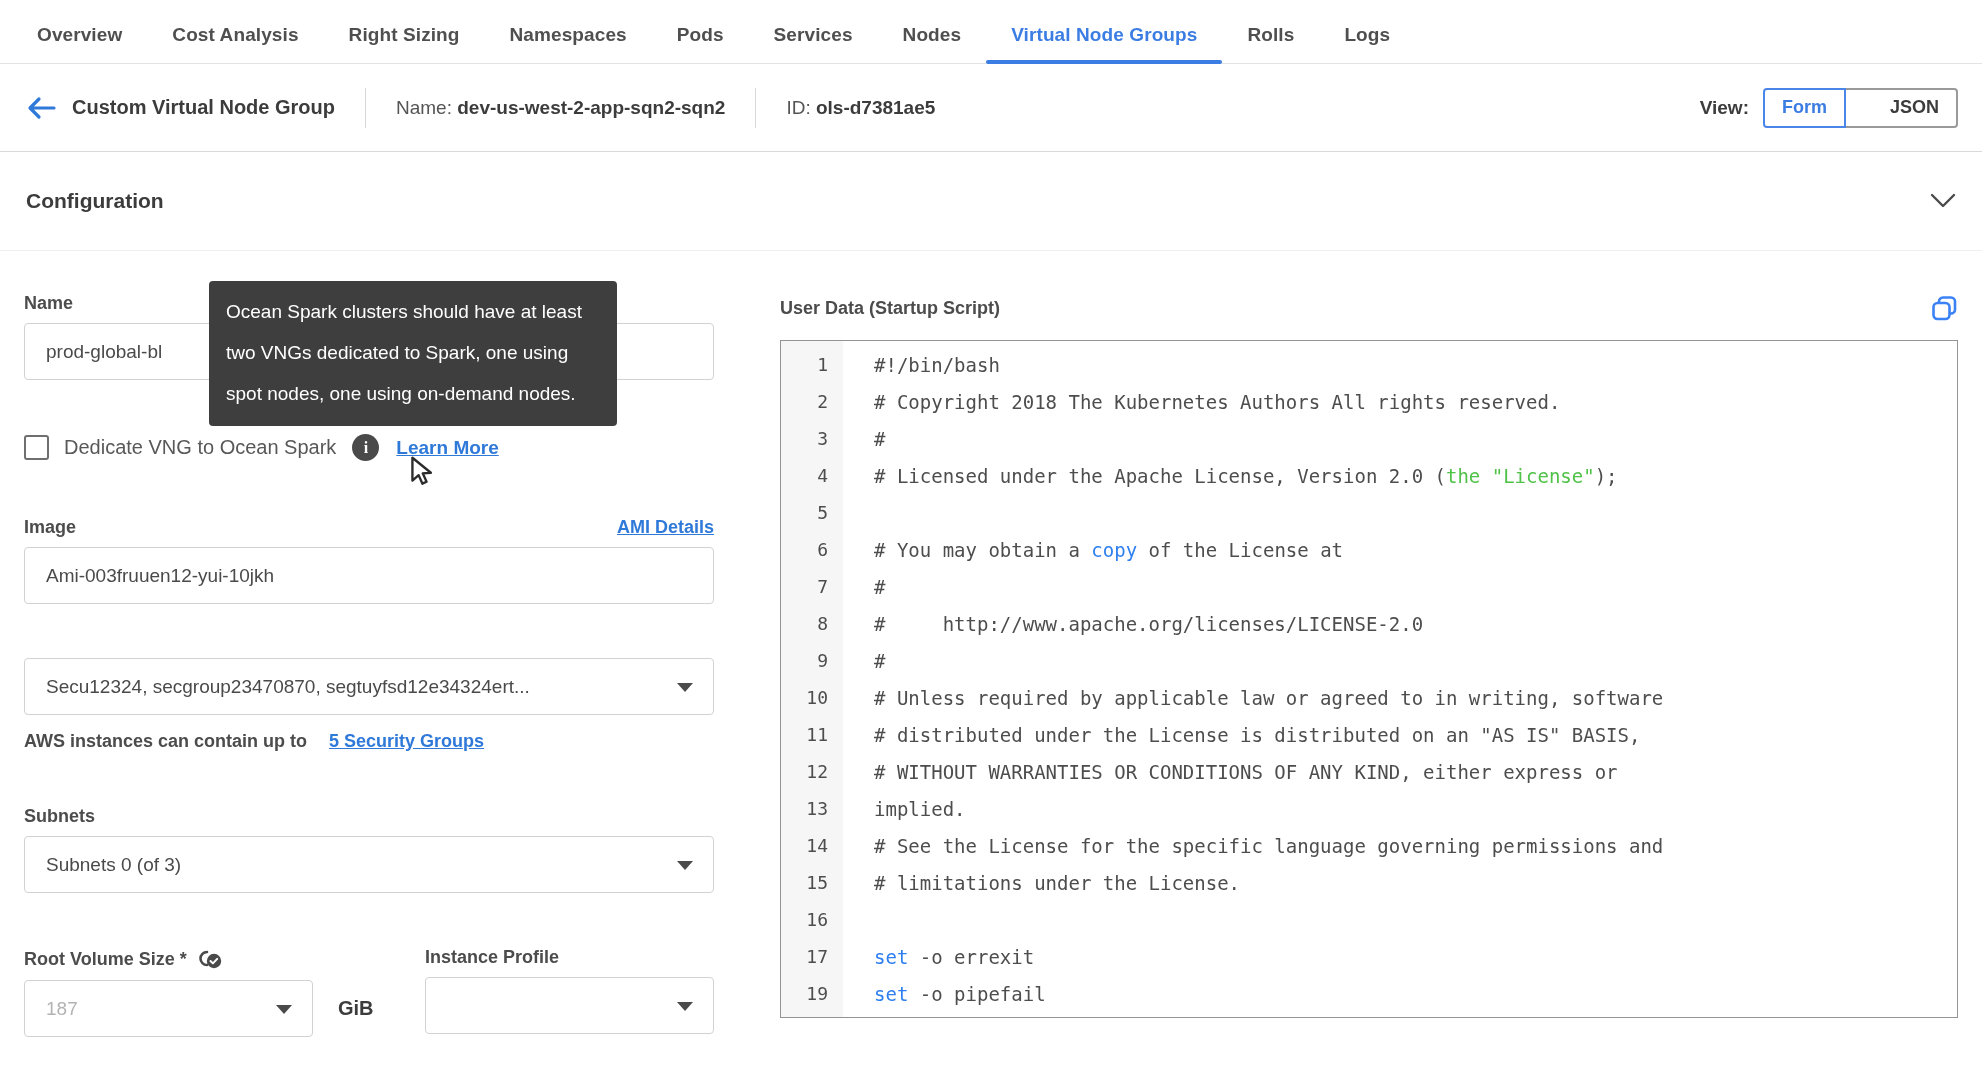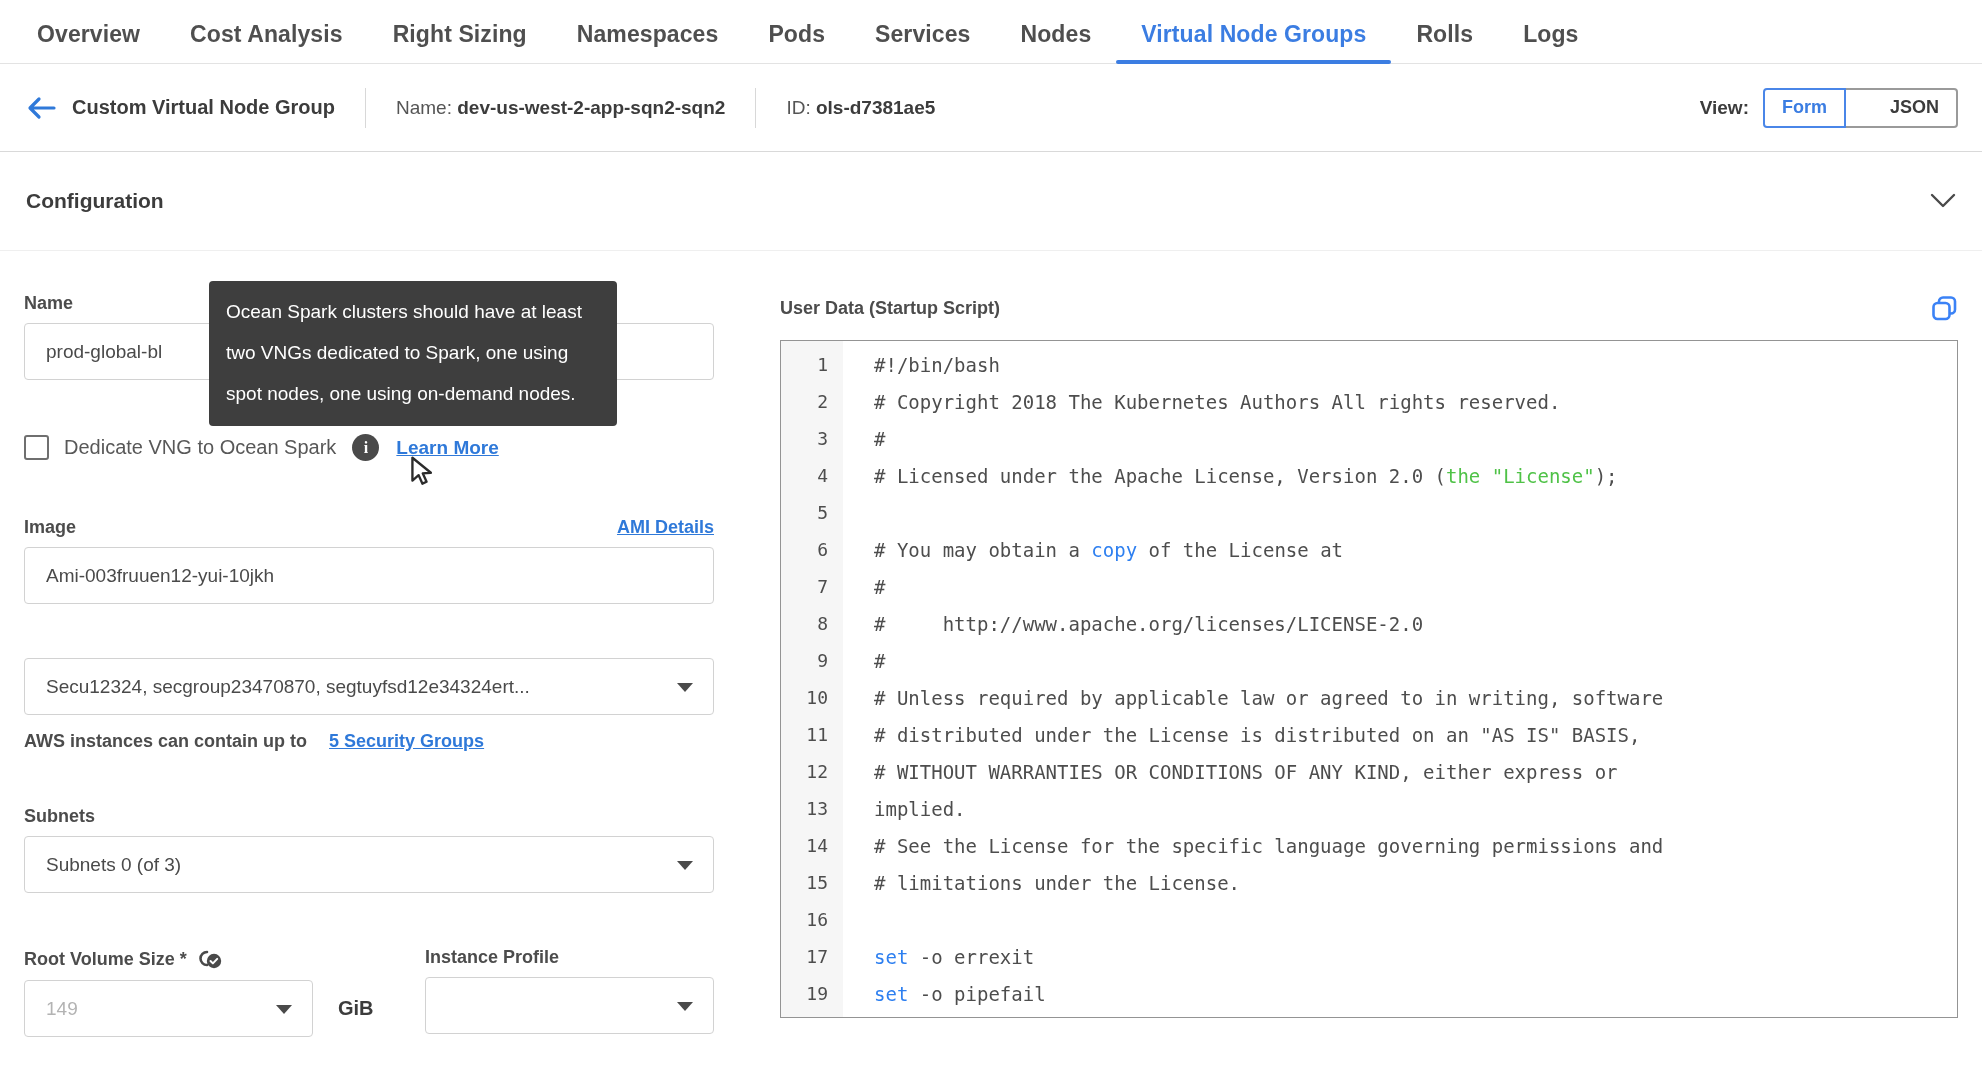--- a/index.html
+++ b/index.html
@@ -2,21 +2,21 @@
 <html><head>
 <meta charset="utf-8">
 <style>
   * { margin:0; padding:0; box-sizing:border-box; }
   html,body { width:1982px; height:1090px; background:#ffffff; overflow:hidden;
     font-family:"Liberation Sans", sans-serif; color:#4a4a4a; }
 
   
   .tabbar { display:flex; align-items:stretch; height:64px; padding:0 12px;
     border-bottom:1px solid #e3e3e3; }
-  .tab { display:flex; align-items:center; padding:0 25px; font-size:23px;
+  .tab { display:flex; align-items:center; padding:0 25px; font-size:19px;
     font-weight:700; color:#4f4f4f; position:relative; cursor:pointer; letter-spacing:.1px;margin-top:6px; }
   .tab.active { color:#3b7de2; }
   .tab.active::after { content:""; position:absolute; left:0; right:0; bottom:-1px;
     height:4px; background:#3b7de2; border-radius:2px; }
 
   
   .header-row { display:flex; align-items:center; height:87px; padding:0 24px; }
   .back-btn { width:34px; height:34px; display:flex; align-items:center; justify-content:center; cursor:pointer; }
   .page-title { font-size:20px; font-weight:700; color:#3c3c3c; margin-left:14px; }
   .vdiv { width:1px; height:40px; background:#d8d8d8; margin:0 30px; }
@@ -206,21 +206,21 @@
       <div class="br-col first">
         <div class="fld-label rv-label">
           <span>Root Volume Size *</span>
           <svg width="26" height="24" viewBox="0 0 26 24">
             <path d="M9 5 a6.5 6.5 0 1 0 0 13" fill="none" stroke="#4a4a4a" stroke-width="2.6" stroke-linecap="round"></path>
             <circle cx="16" cy="14" r="7.2" fill="#4a4a4a"></circle>
             <path d="M12.5 14 l2.4 2.4 l4.3 -4.5" fill="none" stroke="#ffffff" stroke-width="2" stroke-linecap="round" stroke-linejoin="round"></path>
           </svg>
         </div>
         <div class="select-box placeholder">
-          <span>149</span>
+          <span>187</span>
           <span class="caret"></span>
         </div>
       </div>
       <div class="gib">GiB</div>
       <div class="br-col second">
         <div class="fld-label">Instance Profile</div>
         <div class="select-box">
           <span></span>
           <span class="caret"></span>
         </div>

